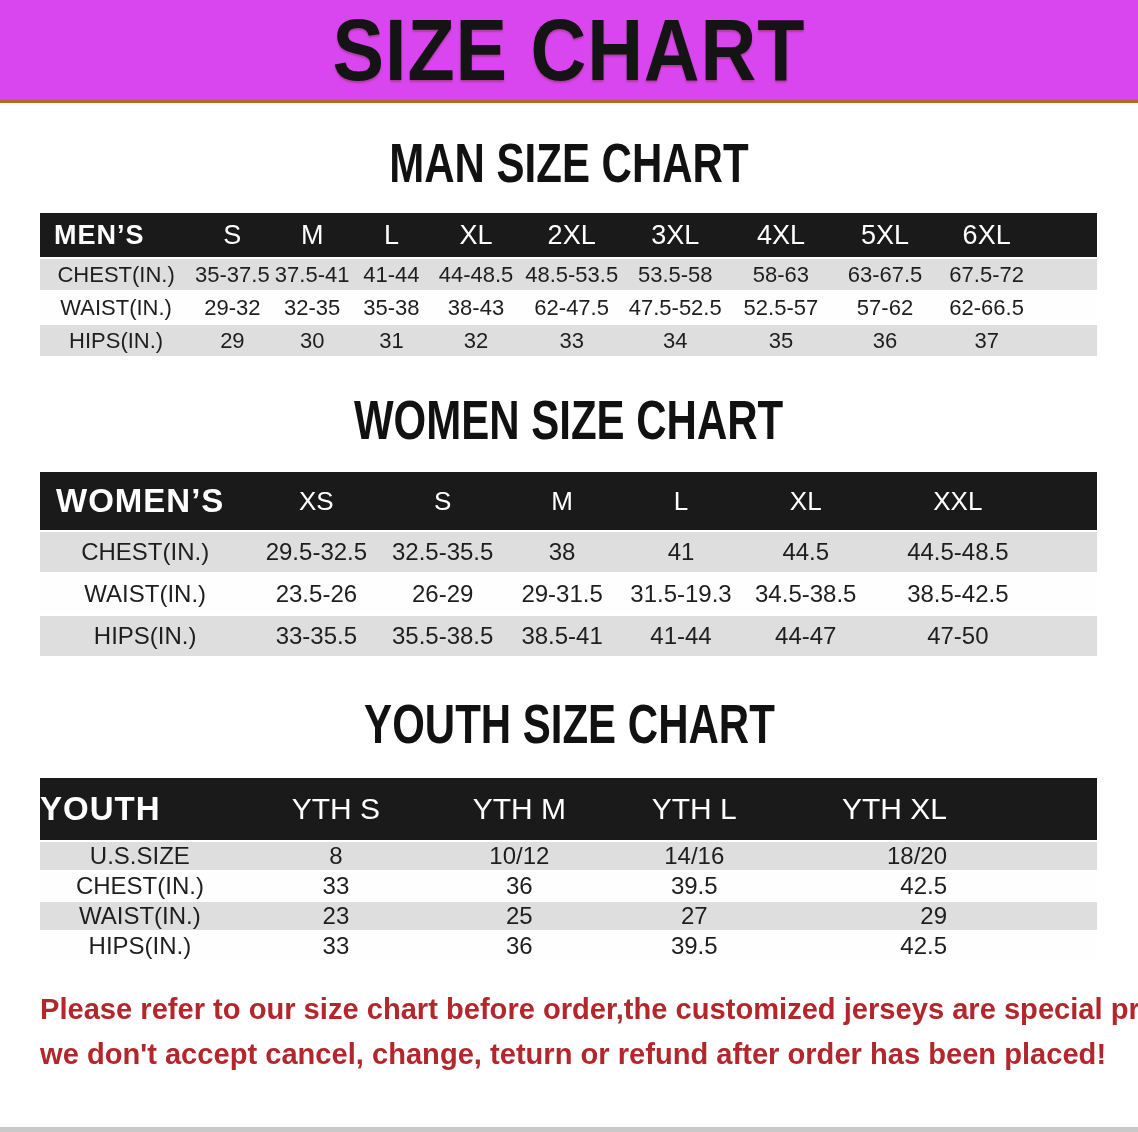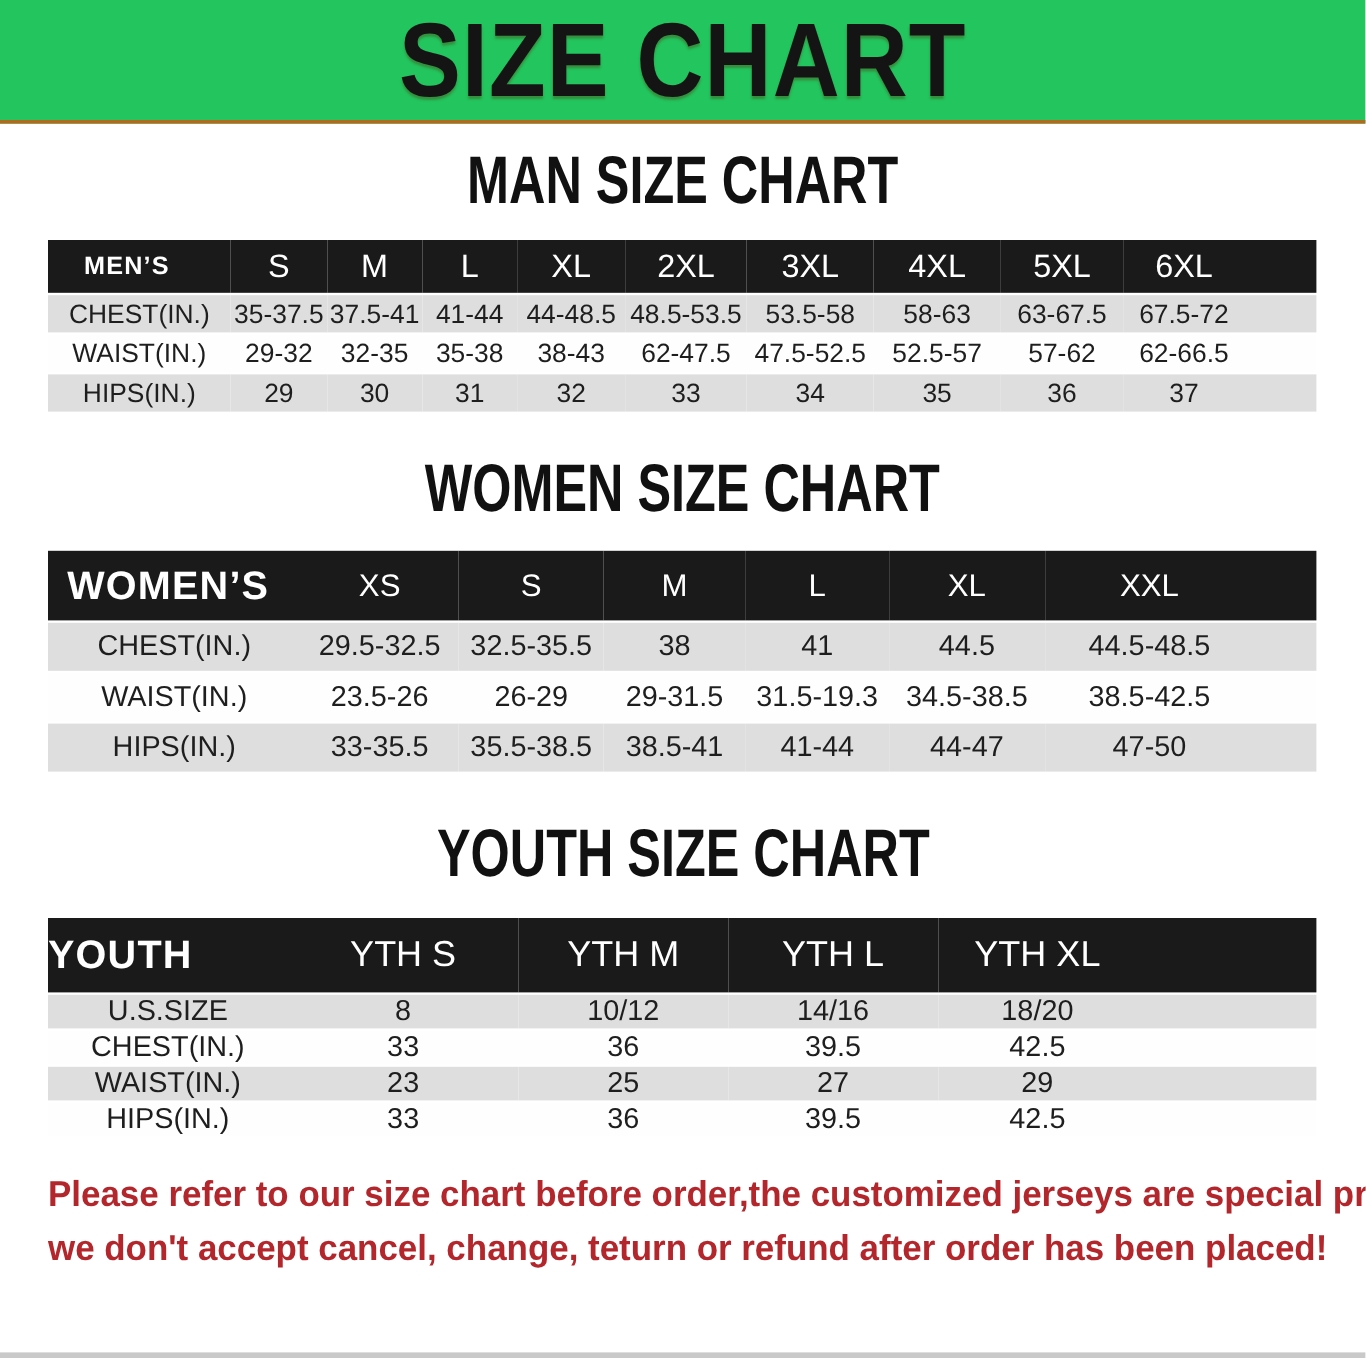--- a/index.html
+++ b/index.html
@@ -6,21 +6,21 @@
   html, body {
     width: 1138px; height: 1132px;
     background: #ffffff;
     font-family: "Liberation Sans", sans-serif;
     overflow: hidden;
     position: relative;
   }
   
   .banner {
     width: 1138px; height: 103px;
-    background: #22c55e;
+    background: #d946ef;
     border-bottom: 3px solid #b26b1e;
     display: flex; align-items: center; justify-content: center;
   }
   .banner-title {
     display: inline-block;
     font-size: 84px; font-weight: bold; color: #141414;
     letter-spacing: 1px;
     transform: scaleX(0.92) scaleY(1.04);
     text-shadow: 0 2px 2px rgba(90,40,0,0.35);
     white-space: nowrap;
@@ -29,21 +29,21 @@
   .section-heading {
     text-align: center;
     white-space: nowrap;
   }
   .section-heading > span {
     display: inline-block;
     font-size: 50px; font-weight: bold; color: #111;
     transform: scaleX(0.84) scaleY(1.12);
     letter-spacing: 0px;
   }
-  .heading-men   { margin-top: 18px; margin-bottom: 19px; }
+  .heading-men   { margin-top: 31px; margin-bottom: 19px; }
   .heading-women { margin-top: 33px; margin-bottom: 21px; }
   .heading-youth { margin-top: 37px; margin-bottom: 23px; }
   
   table.size-table {
     width: 1057px; margin-left: 40px;
     border-collapse: separate; border-spacing: 0 2px;
     table-layout: fixed;
   }
   table.size-table th {
     background: #1a1a1a; color: #ffffff;
@@ -55,34 +55,34 @@
     letter-spacing: 1px;
   }
   table.size-table td {
     text-align: center; vertical-align: middle;
     color: #1e1e1e; background: #ffffff;
   }
   table.size-table tbody tr:nth-child(odd) td { background: #dedede; }
   table.size-table tbody tr:nth-child(even) td { background: #fefefe; }
   
   table.men th { height: 44px; font-size: 27px; }
-  table.men th:first-child { font-size: 21px; padding-left: 30px; }
+  table.men th:first-child { font-size: 27px; padding-left: 14px; }
   table.men td { height: 31px; font-size: 22px; }
   table.men td:first-child { font-size: 22px; }
   table.men th:last-child, table.men td:last-child { padding-right: 60px; }
   
   table.women th { height: 58px; font-size: 26px; }
   table.women th:first-child { font-size: 33px; padding-left: 16px; }
   table.women td { height: 40px; font-size: 24px; }
   table.women th:last-child, table.women td:last-child { padding-right: 52px; }
   
   table.youth th { height: 62px; font-size: 30px; }
   table.youth th:first-child { font-size: 33px; }
   table.youth td { height: 25px; font-size: 24px; }
-  table.youth th:last-child, table.youth td:last-child { padding-right: 150px; }
+  table.youth th:last-child, table.youth td:last-child { padding-right: 150px; text-align: right; }
   
   .footer-note {
     margin: 24px 0 0 40px;
     color: #b3272c;
     font-size: 30px; line-height: 45px;
     font-weight: bold;
     white-space: nowrap;
   }
   .footer-note .fline {
     display: block;

